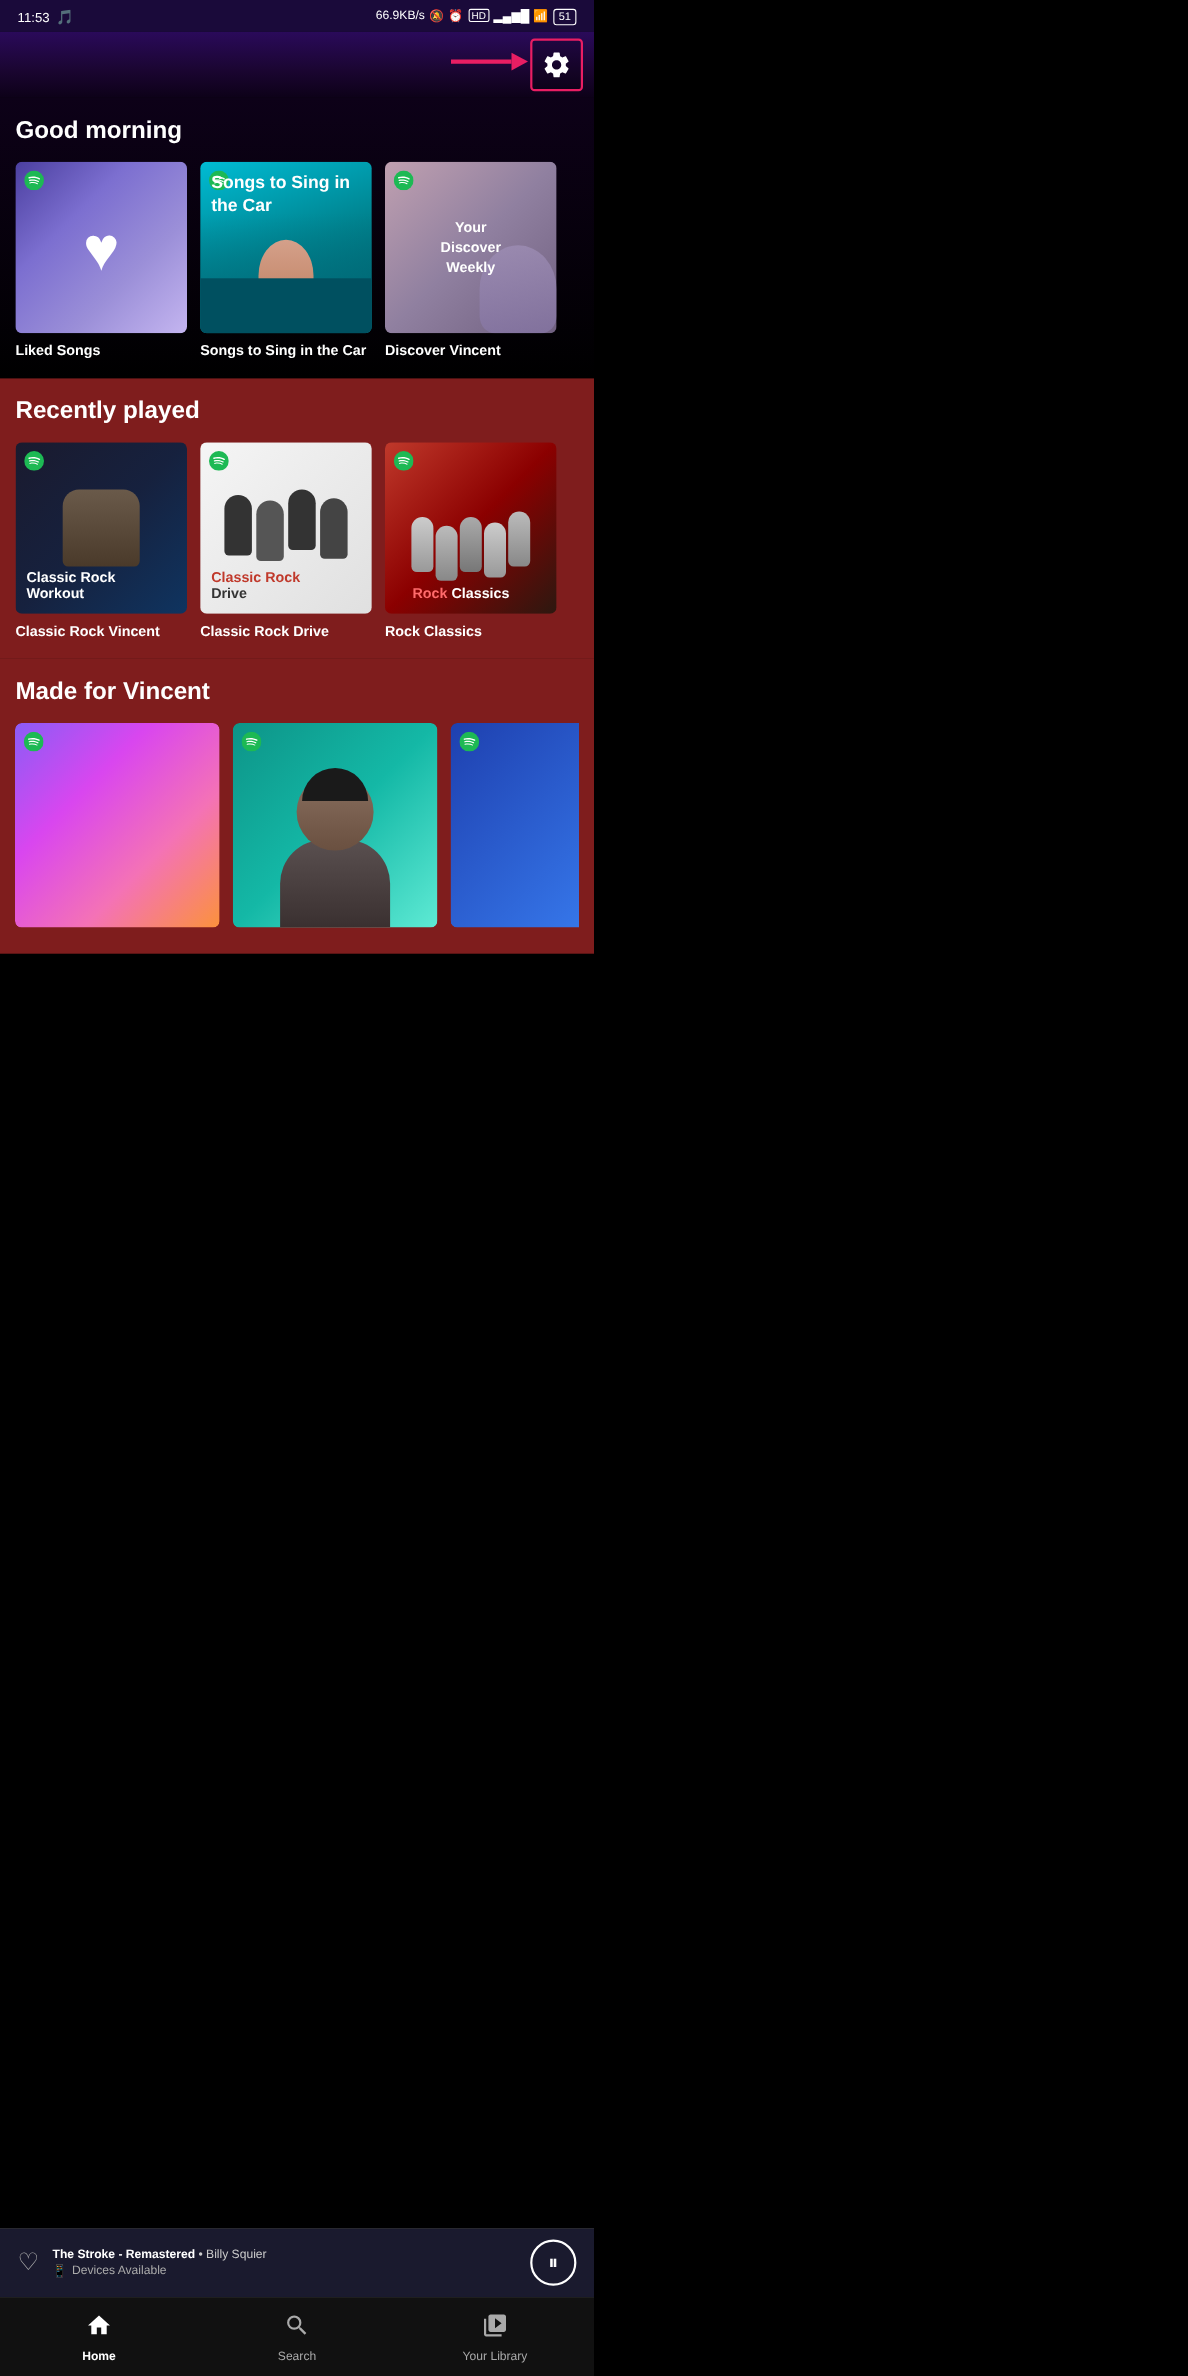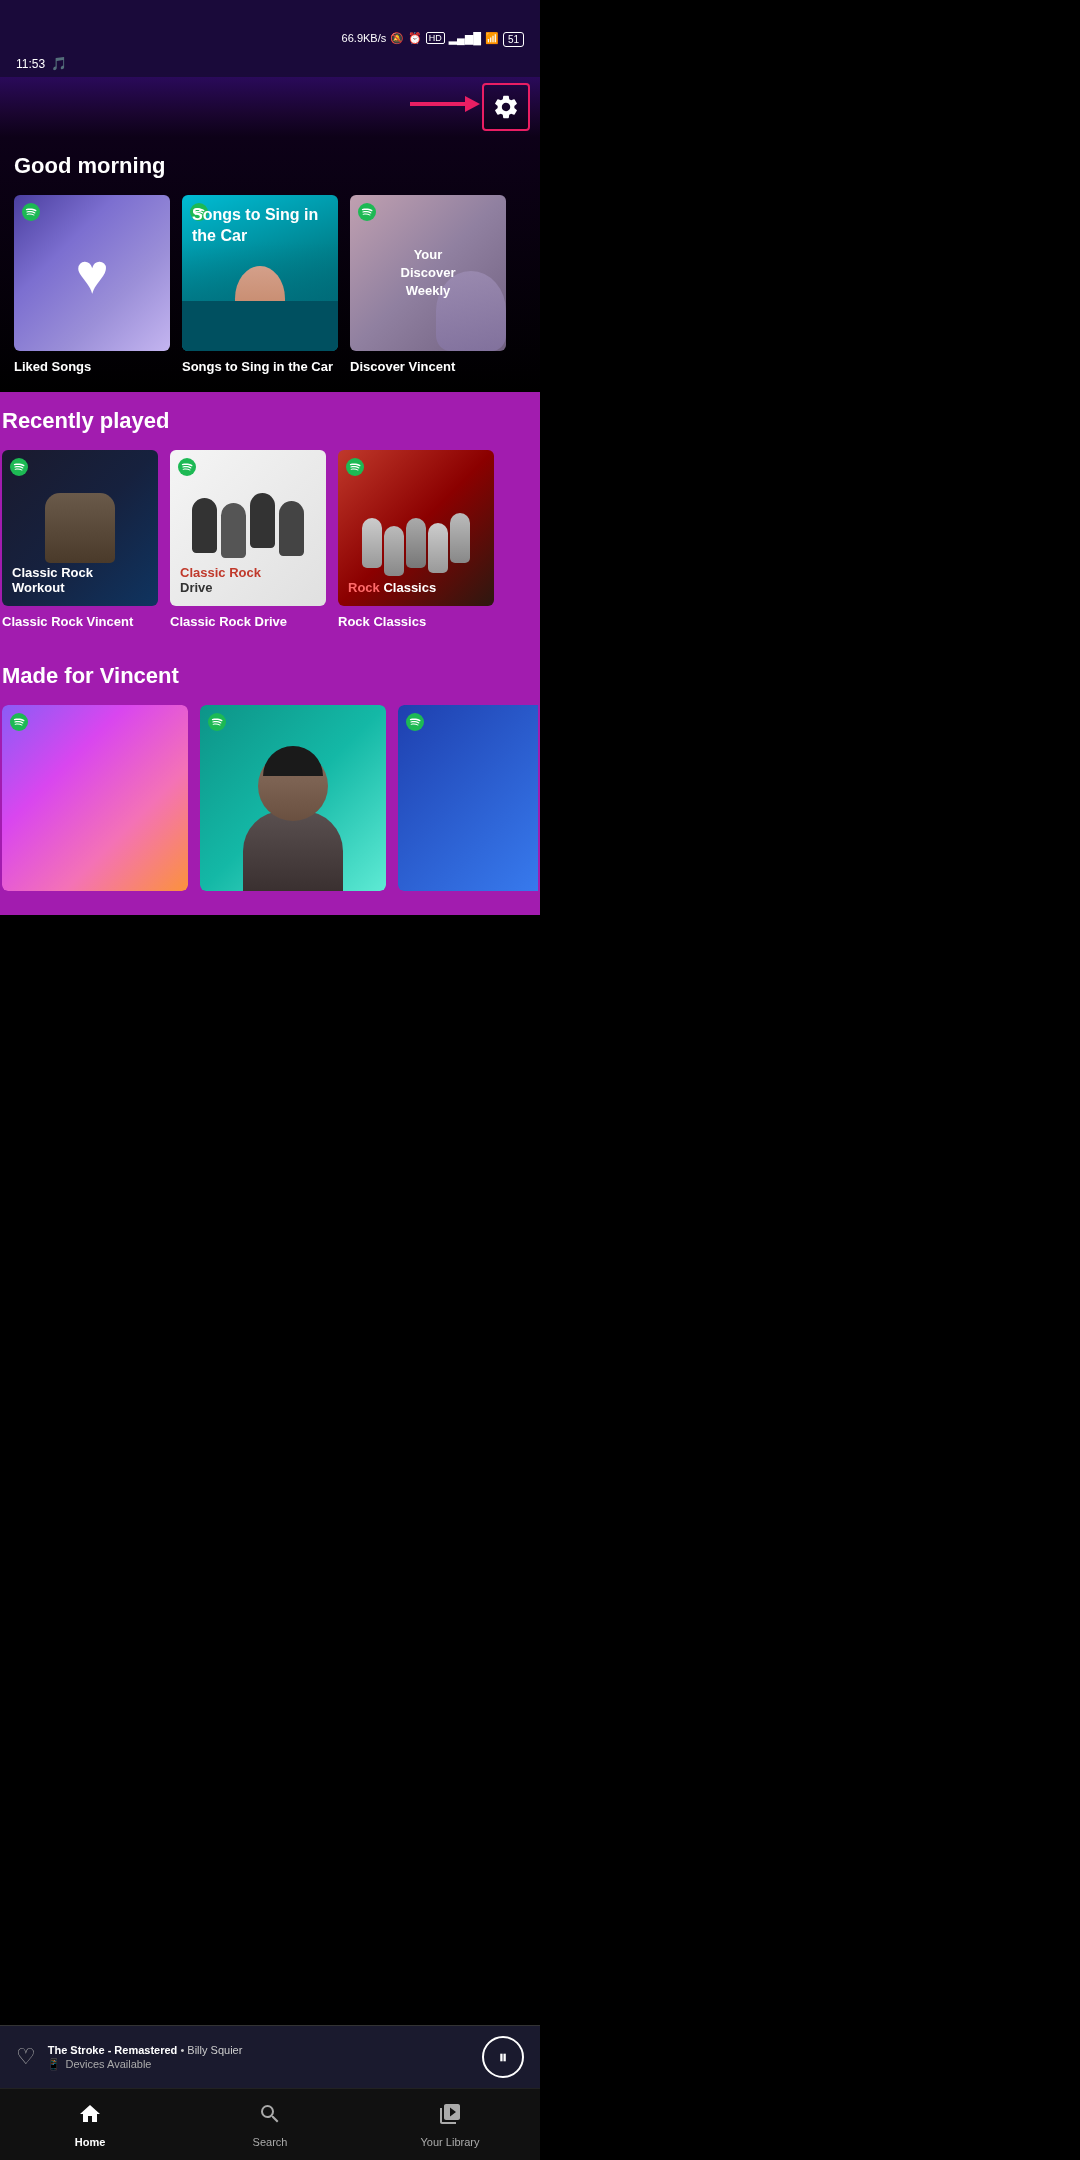--- a/index.html
+++ b/index.html
@@ -18,21 +18,21 @@
     
     .status-bar {
       display: flex;
       justify-content: space-between;
       align-items: center;
       padding: 8px 16px 6px;
       background: #1a0a3a;
       font-size: 12px;
       color: #fff;
     }
-    .status-left { display: flex; align-items: center; gap: 6px; margin-top: 48px; }
+    .status-left { display: flex; align-items: center; gap: 6px; }
     .status-right { display: flex; align-items: flex-start; gap: 4px; font-size: 11px; }
 
     
     .header {
       background: linear-gradient(180deg, #2a0a5a 0%, #1a0530 60%, #0d0118 100%);
       padding: 10px 16px 20px;
       position: relative;
       min-height: 60px;
     }
     .settings-btn {
@@ -45,22 +45,22 @@
       border-radius: 4px;
       display: flex;
       align-items: center;
       justify-content: center;
       cursor: pointer;
       background: rgba(0,0,0,0.2);
     }
 
     
     .section {
-      padding: 16px 2px 10px;
-      background: #a21caf;
+      padding: 16px 14px 10px;
+      background: #7f1d1d;
     }
     .section-title {
       font-size: 22px;
       font-weight: 700;
       margin-bottom: 16px;
       color: #fff;
     }
 
     
     .good-morning-section {
@@ -413,21 +413,21 @@
           <div class="rock-thumb rock-thumb-red" style="display:flex;flex-direction:column;align-items:center;justify-content:flex-end;padding:10px;">
 
             <div style="display:flex;gap:2px;position:absolute;bottom:30px;left:50%;transform:translateX(-50%);">
               <div style="width:20px;height:50px;background:linear-gradient(180deg,#ccc,#999);border-radius:10px 10px 5px 5px;"></div>
               <div style="width:20px;height:50px;background:linear-gradient(180deg,#bbb,#888);border-radius:10px 10px 5px 5px;margin-top:8px;"></div>
               <div style="width:20px;height:50px;background:linear-gradient(180deg,#aaa,#777);border-radius:10px 10px 5px 5px;"></div>
               <div style="width:20px;height:50px;background:linear-gradient(180deg,#ccc,#999);border-radius:10px 10px 5px 5px;margin-top:5px;"></div>
               <div style="width:20px;height:50px;background:linear-gradient(180deg,#bbb,#888);border-radius:10px 10px 5px 5px;margin-top:-5px;"></div>
             </div>
             <div style="font-size:13px;font-weight:700;z-index:2;line-height:1.2;width:100%;text-align:left;">
-              <span style="color:#ff6b6b;">Rock</span> <span style="color:#fff;margin-top:24px;">Classics</span>
+              <span style="color:#ff6b6b;margin-left:15px;">Rock</span> <span style="color:#fff;margin-top:24px;">Classics</span>
             </div>
           </div>
         </div>
         <div class="playlist-label">Rock Classics</div>
       </div>
 
     </div>
   </div>
 
   <div class="section">

